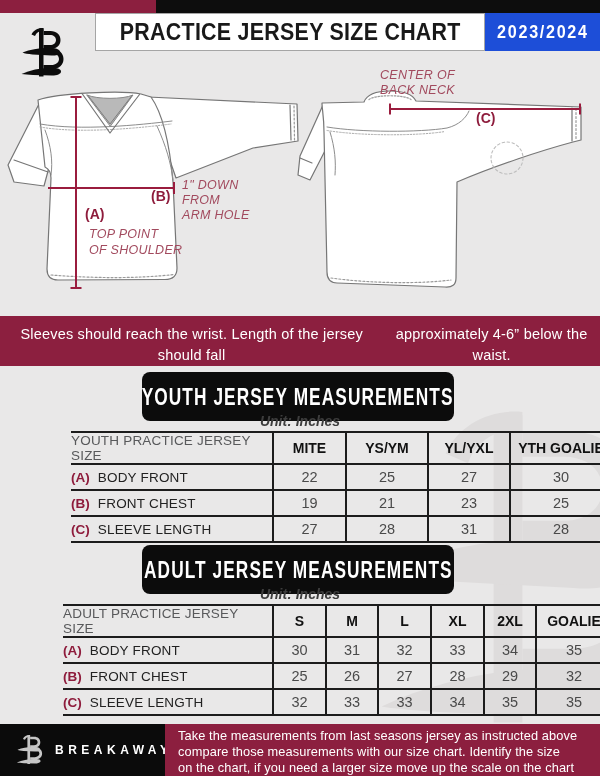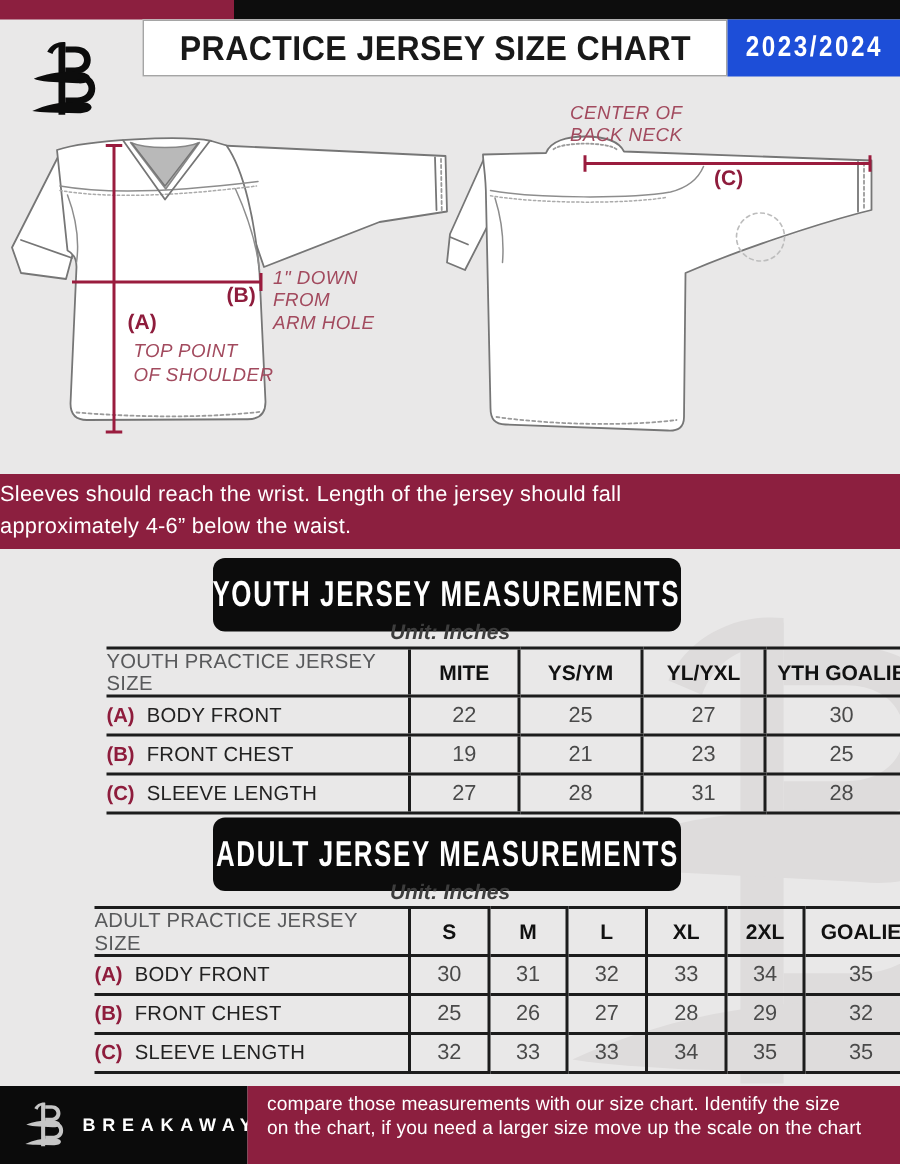--- a/index.html
+++ b/index.html
@@ -24,21 +24,21 @@
         letter-spacing:.3px;white-space:nowrap;z-index:2;}
   .anno-key{position:absolute;color:#8e1c3c;font-weight:bold;font-size:14px;z-index:2;white-space:nowrap;}
   #noteA{left:89px;top:226px;line-height:16px;}
   #labelA{left:85px;top:206px;}
   #labelB{left:151px;top:188px;}
   #noteB{left:182px;top:178px;}
   #labelC{left:476px;top:110px;}
   #noteC{left:366px;top:68px;margin-left:14px;}
   
   .notice{position:absolute;left:0;top:316px;width:600px;height:50px;background:#8C1F3F;color:#fff;
-          display:flex;flex-direction:column;align-items:flex-start;justify-content:center;
+          display:flex;flex-direction:row;align-items:flex-end;justify-content:center;
           font-size:14.5px;line-height:21px;letter-spacing:.2px;text-align:center;}
   
   .watermark{position:absolute;left:372px;top:382px;width:320px;height:380px;color:#dedcdc;}
   
   .banner{position:absolute;left:142px;width:312px;height:49px;background:#0c0c0c;border-radius:8px;
           display:flex;align-items:center;justify-content:center;}
   .banner span{color:#fff;font-weight:bold;font-size:24px;letter-spacing:1.5px;
                transform:scaleX(.72);white-space:nowrap;}
   #youthBanner{top:372px;}
   #adultBanner{top:545px;}
@@ -270,17 +270,18 @@
   </tbody>
     </table>
 
   <div class="footer-black">
     <svg class="logo-footer" viewBox="0 0 100 110">
       <use href="#bw-logo"></use>
     </svg>
     <span class="footer-brand">BREAKAWAY</span>
   </div>
   <div class="footer-maroon">
+    <div>Take the measurements from last seasons jersey as instructed above</div>
     <div>compare those measurements with our size chart. Identify the size</div>
     <div>on the chart, if you need a larger size move up the scale on the chart</div>
   </div>
 
 </div>
 
 </body></html>

